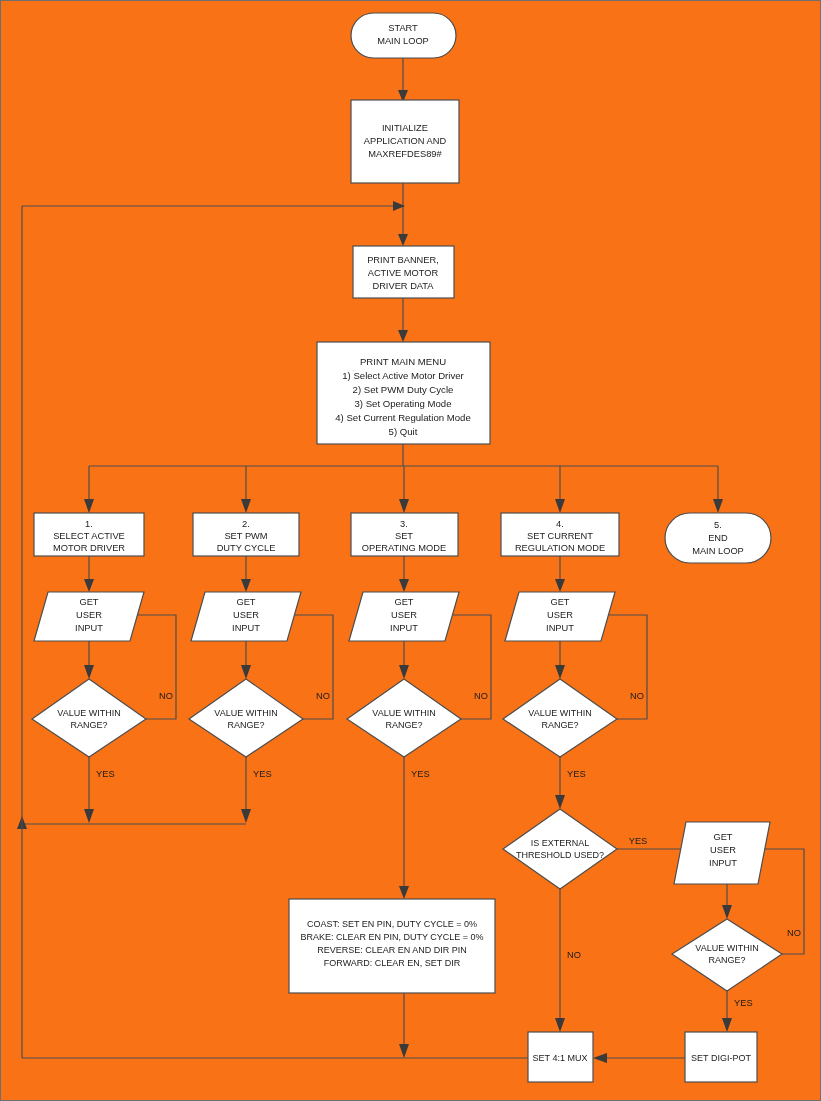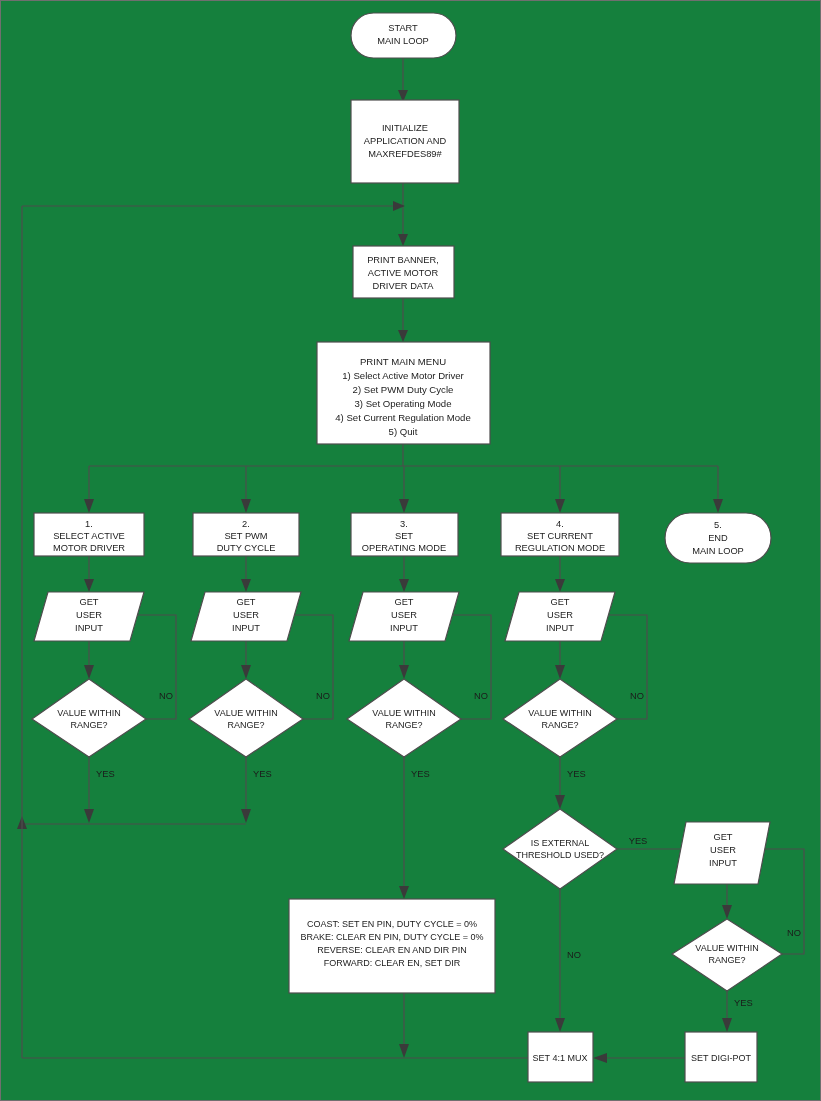--- a/index.html
+++ b/index.html
@@ -1,17 +1,17 @@
 <!DOCTYPE html>
 <html><head>
 <meta charset="utf-8">
 <style>
   html,body{margin:0;padding:0;background:#ffffff;}
   body{width:821px;height:1101px;font-family:"Liberation Sans",sans-serif;}
-  #frame{position:relative;width:821px;height:1101px;box-sizing:border-box;border:1px solid #6f6f6f;background:#15803d;overflow:hidden;}
+  #frame{position:relative;width:821px;height:1101px;box-sizing:border-box;border:1px solid #6f6f6f;background:#f97316;overflow:hidden;}
   svg{display:block;}
   .shape{fill:#ffffff;stroke:#4d4d4d;stroke-width:1.2;}
   .conn{stroke:#4d4d4d;stroke-width:1.2;fill:none;}
   .arrowhead{fill:#3a3a3a;stroke:none;}
   text{fill:#1b1b1b;font-family:"Liberation Sans",sans-serif;font-size:9.3px;}
   text.lbl{font-size:9.3px;}
   text.menu{font-size:9.6px;}
   text.small{font-size:9px;}
   text.flag{font-size:9.3px;}
   .ctr{text-anchor:middle;}

